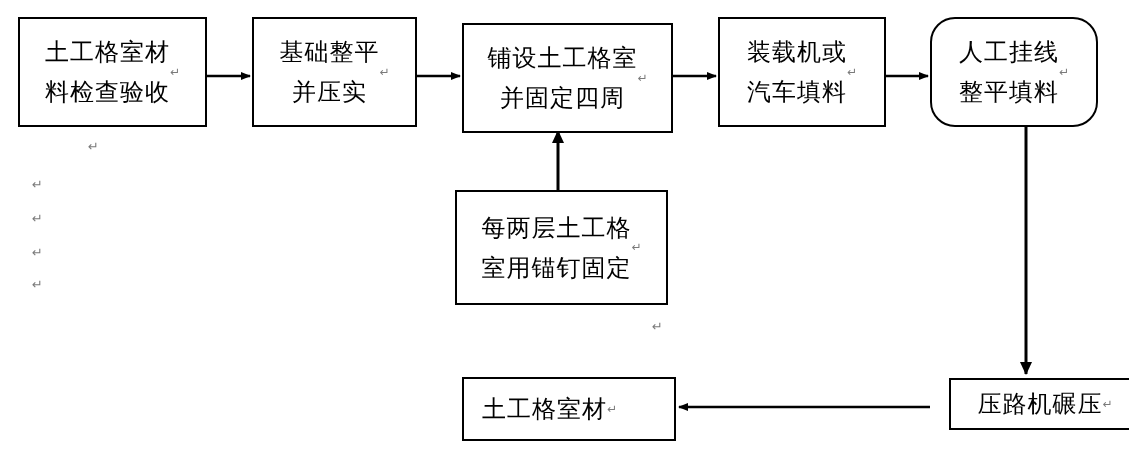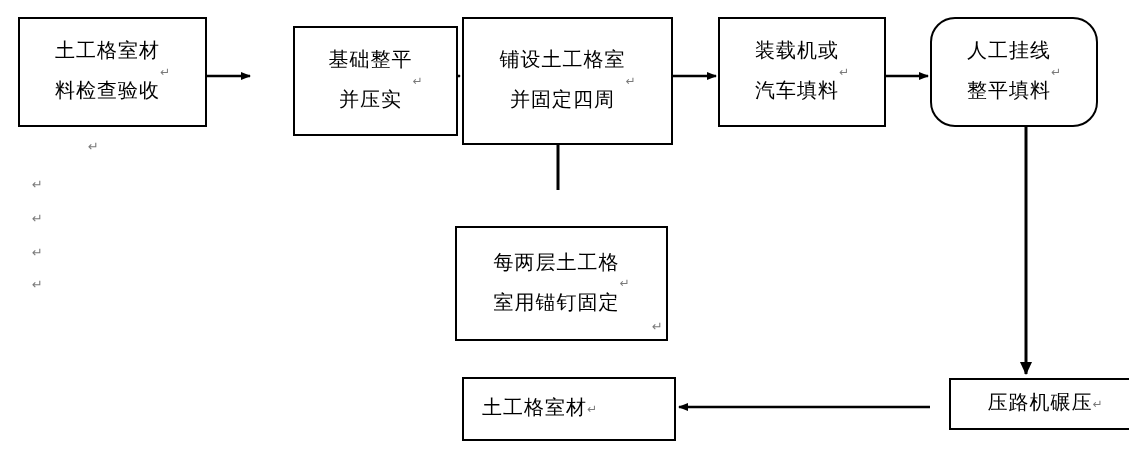--- a/index.html
+++ b/index.html
@@ -16,27 +16,27 @@
     position:absolute;
     box-sizing:border-box;
     border:2px solid #000000;
     background:#ffffff;
     display:flex;
     align-items:center;
     justify-content:center;
     z-index:3;
   }
   .node .label{
-    font-size:20px;
+    font-size:24px;
     line-height:40px;
     letter-spacing:1px;
     color:#000000;
     text-align:center;
     white-space:pre-line;
-    font-family:Liberation Mono, monospace;
+    font-family:Liberation Serif, serif;
   }
   .node.single .label{line-height:30px;}
 
   
   .pilcrow{
     position:absolute;
     font-size:13px;
     line-height:13px;
     color:#7a7a7a;
     font-family:"DejaVu Sans","Liberation Sans",sans-serif;
@@ -82,45 +82,45 @@
 
     <line x1="930" y1="407" x2="679" y2="407" stroke="#000000" stroke-width="2.5" marker-end="url(#arrowL)"></line>
   </svg>
 
   <div class="node" style="left:18px;top:17px;width:189px;height:110px;">
     <span class="label">土工格室材
 料检查验收</span>
       <span class="pilcrow">↵</span>
   </div>
 
-  <div class="node" style="left:252px;top:26px;width:165px;height:110px;margin-left:41px;">
+  <div class="node" style="left:252px;top:17px;width:165px;height:110px;">
     <span class="label">基础整平
 并压实</span>
       <span class="pilcrow">↵</span>
   </div>
 
-  <div class="node" style="left:462px;top:17px;width:211px;height:128px;">
+  <div class="node" style="left:462px;top:23px;width:211px;height:110px;">
     <span class="label">铺设土工格室
 并固定四周</span>
       <span class="pilcrow">↵</span>
   </div>
 
   <div class="node" style="left:718px;top:17px;width:168px;height:110px;">
     <span class="label">装载机或
 汽车填料</span>
       <span class="pilcrow">↵</span>
   </div>
 
   <div class="node" style="left:930px;top:17px;width:168px;height:110px;border-radius:25px;">
     <span class="label">人工挂线
 整平填料</span>
       <span class="pilcrow">↵</span>
   </div>
 
-  <div class="node" style="left:455px;top:190px;width:213px;height:115px;margin-top:36px;">
+  <div class="node" style="left:455px;top:190px;width:213px;height:115px;">
     <span class="label">每两层土工格
 室用锚钉固定</span>
       <span class="pilcrow">↵</span>
   </div>
 
   <div class="node single" style="left:462px;top:377px;width:214px;height:64px;justify-content:flex-start;padding-left:18px;">
     <span class="label">土工格室材</span>
       <span class="pilcrow">↵</span>
   </div>
 

